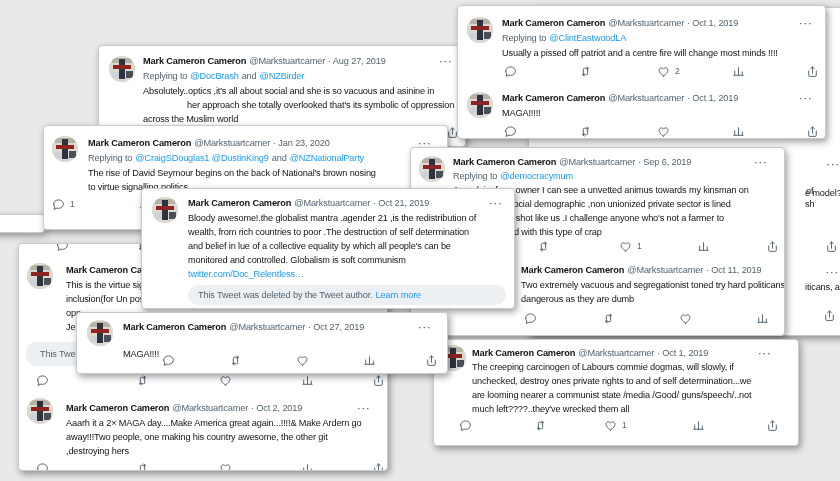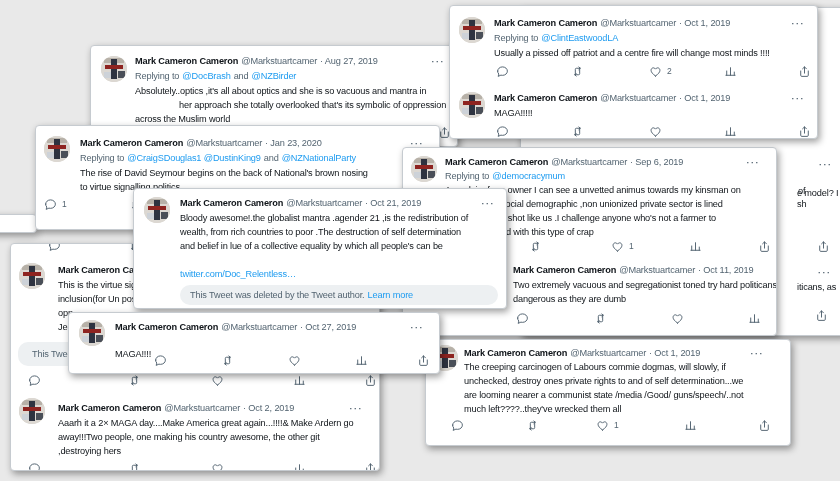--- a/index.html
+++ b/index.html
@@ -1,19 +1,19 @@
 <!DOCTYPE html>
 <html><head>
 <meta charset="utf-8">
 <style>
   html,body{margin:0;padding:0;background:#e9e9e9;}
   #stage{position:relative;width:840px;height:481px;background:#e9e9e9;overflow:hidden;
          font-family:"Liberation Sans",sans-serif;color:#0f1419;}
   .card{position:absolute;background:#ffffff;border:1px solid #c6cbd0;border-radius:4px;
-        box-shadow:2px 3px 7px rgba(0,0,0,0.38);overflow:hidden;box-sizing:border-box;}
+        box-shadow:2px 3px 7px rgba(0,0,0,0.38);overflow:hidden;box-sizing:border-box;margin-left:8px;}
   .row{position:absolute;white-space:nowrap;font-size:9.2px;letter-spacing:-0.15px;line-height:11px;}
   .row span + span{margin-left:3px;}
   .nm{font-weight:bold;color:#0f1419;}
   .mut{color:#536471;}
   .lnk{color:#1d9bf0;}
   .dots{position:absolute;color:#536471;font-size:9px;font-weight:bold;letter-spacing:1.5px;line-height:9px;}
   .av{position:absolute;width:26px;height:26px;border-radius:50%;overflow:hidden;background:#d8d5d0;}
   .av svg{display:block;width:26px;height:26px;}
   .ic{position:absolute;width:13px;height:13px;}
   .ic svg{display:block;width:13px;height:13px;stroke:#536471;stroke-width:1.8;fill:none;
@@ -91,21 +91,21 @@
           <use href="#i-avatar"></use>
         </svg>
       </span>
     <div class="row" style="left:44px;top:10px;">
       <span class="nm">Mark Cameron Cameron</span><span class="mut">@Markstuartcamer</span><span class="mut">· Aug 27, 2019</span>
     </div>
     <div class="dots" style="right:12px;top:12px;">···</div>
     <div class="row" style="left:44px;top:25px;">
       <span class="mut">Replying to</span><span class="lnk">@DocBrash</span><span class="mut">and</span><span class="lnk">@NZBirder</span>
     </div>
-    <div class="row" style="left:44px;top:40px;">Absolutely..optics ,it's all about optics and she is so vacuous and mantra in</div>
+    <div class="row" style="left:44px;top:40px;">Absolutely..optics ,it's all about social and she is so vacuous and asinine in</div>
     <div class="row" style="left:44px;top:54px;padding-left:44px;">her approach she totally overlooked that's its symbolic of oppression</div>
     <div class="row" style="left:44px;top:68px;">across the Muslim world</div>
     <span class="ic" style="left:54px;top:82px;">
         <svg>
           <use href="#i-reply"></use>
         </svg>
       </span>
     <span class="ic" style="left:127px;top:82px;">
         <svg>
           <use href="#i-rt"></use>
@@ -438,20 +438,21 @@
           <use href="#i-avatar"></use>
         </svg>
       </span>
     <div class="row" style="left:46px;top:9px;">
       <span class="nm">Mark Cameron Cameron</span><span class="mut">@Markstuartcamer</span><span class="mut">· Oct 21, 2019</span>
     </div>
     <div class="dots" style="right:11px;top:11px;">···</div>
     <div class="row" style="left:46px;top:24px;">Bloody awesome!.the globalist mantra .agender 21 ,is the redistribution of</div>
     <div class="row" style="left:46px;top:38px;">wealth, from rich countries to poor .The destruction of self determination</div>
     <div class="row" style="left:46px;top:52px;">and belief in lue of a collective equality by which all people's can be</div>
+    <div class="row" style="left:46px;top:66px;">monitored and controlled. Globalism is soft communism</div>
     <div class="row" style="left:46px;top:80px;text-align:right;">
       <span class="lnk">twitter.com/Doc_Relentless…</span>
     </div>
     <div class="delbox" style="left:46px;top:96px;width:318px;height:20px;line-height:20px;padding-left:10px;">
       <span>This Tweet was deleted by the Tweet author.</span><span class="lnk">Learn more</span>
     </div>
   </div>
 
   <div class="card" style="left:425px;top:339px;width:366px;height:107px;z-index:8;">
     <span class="av" style="left:6px;top:5px;">

